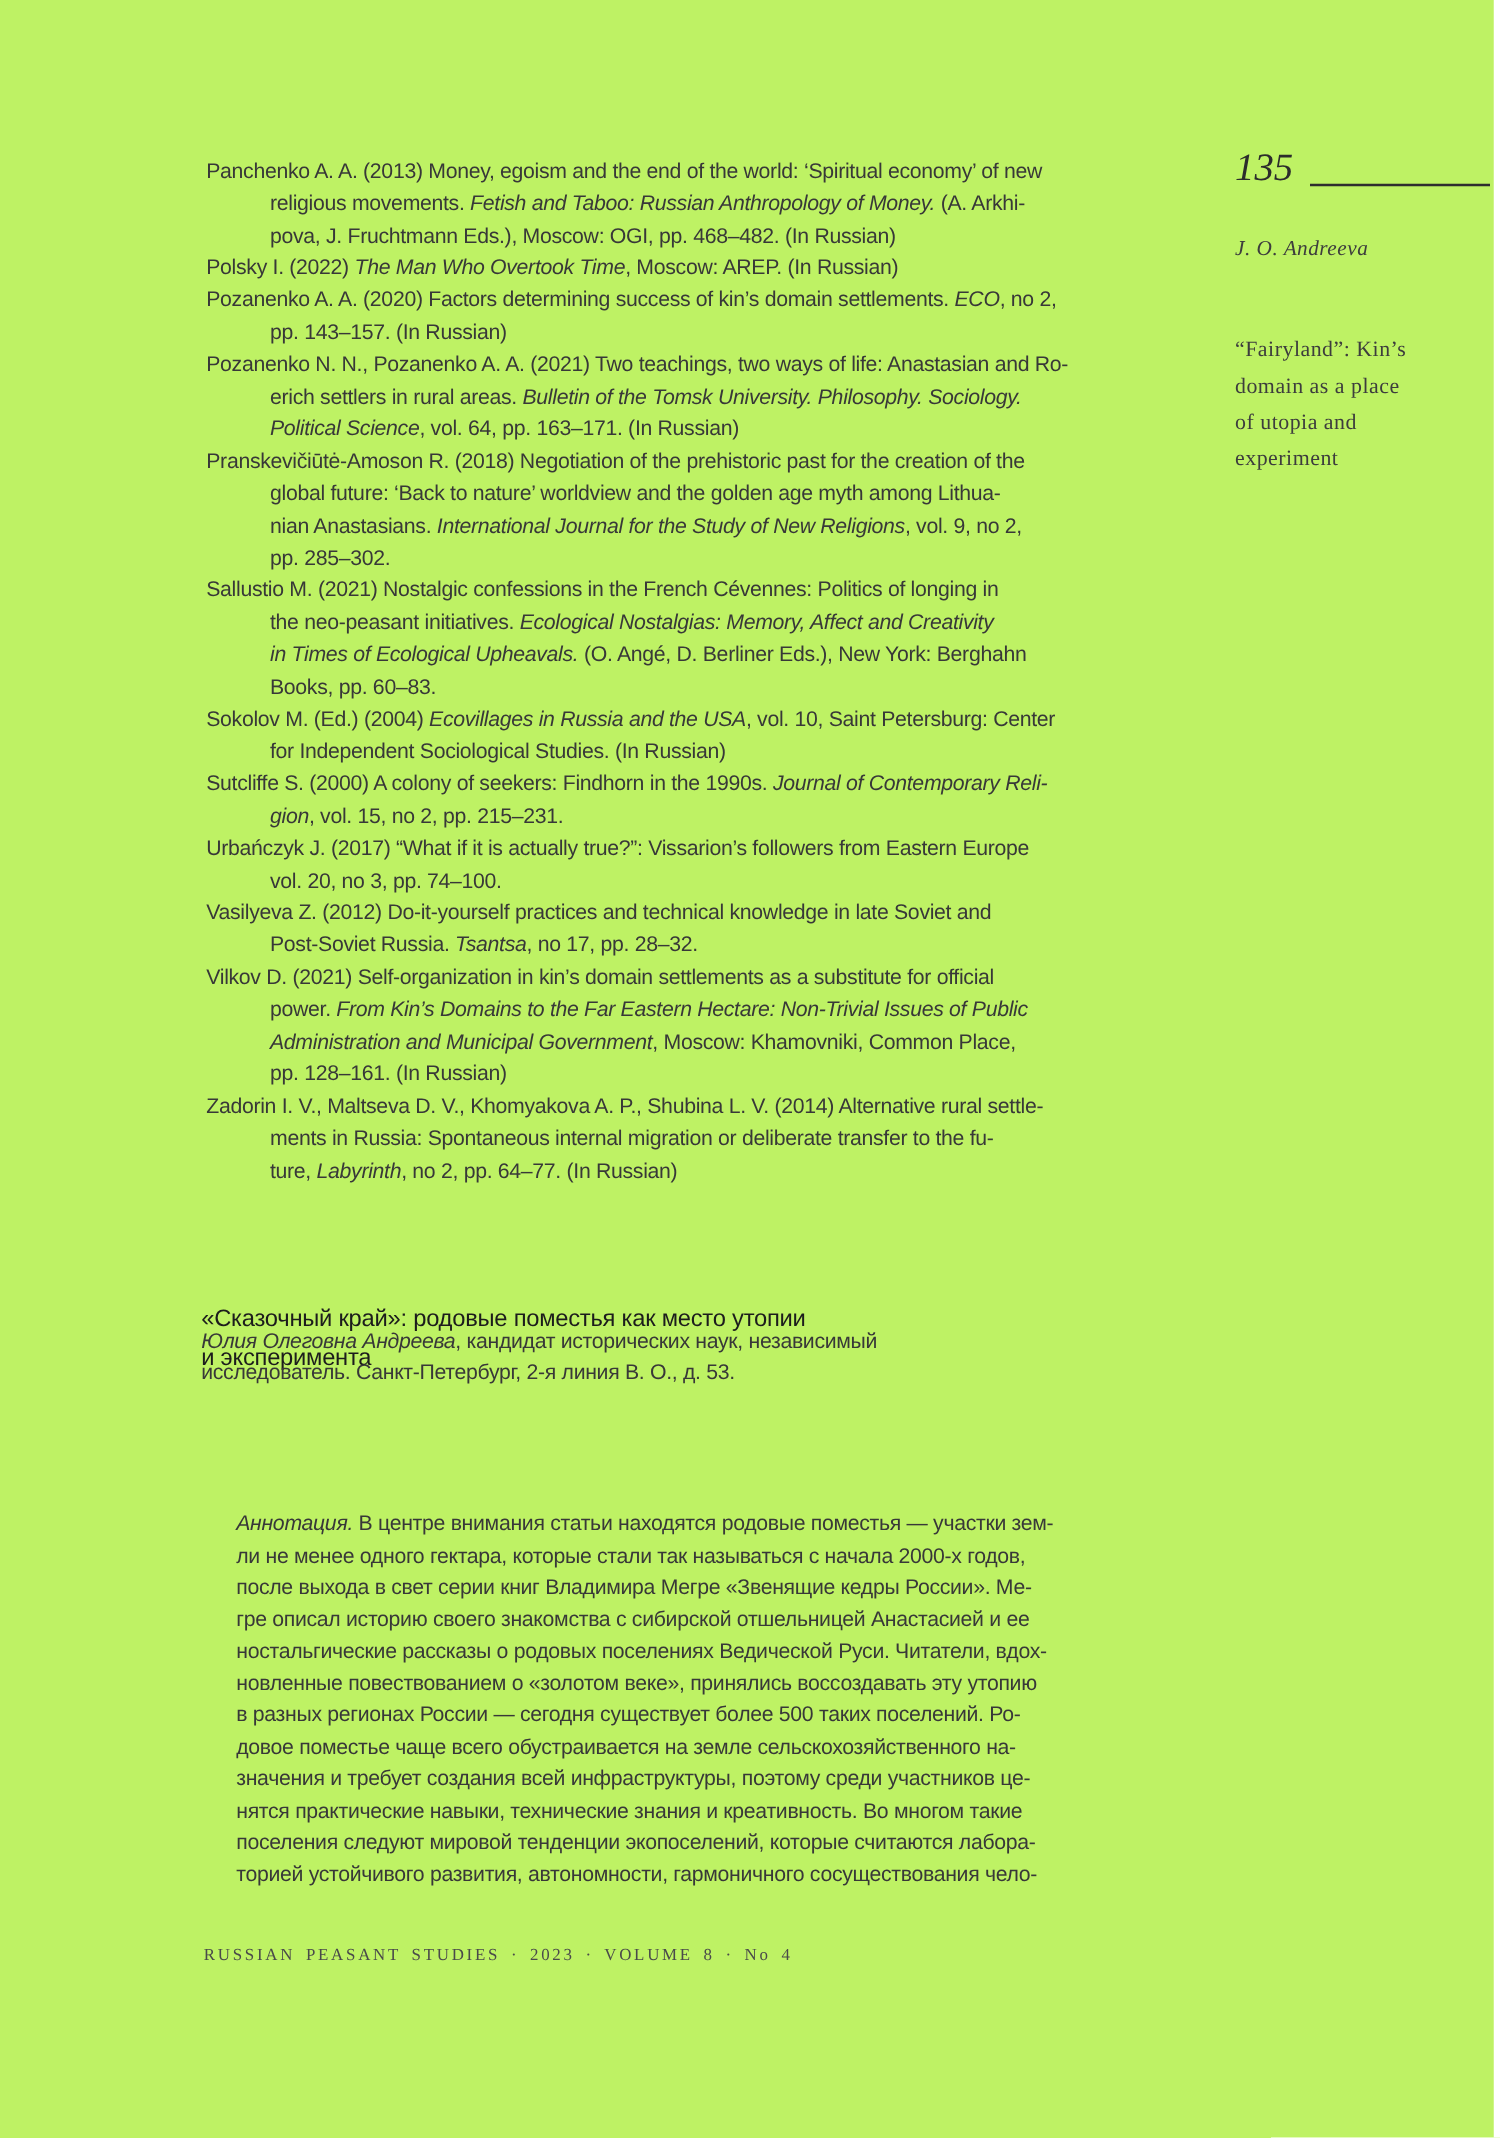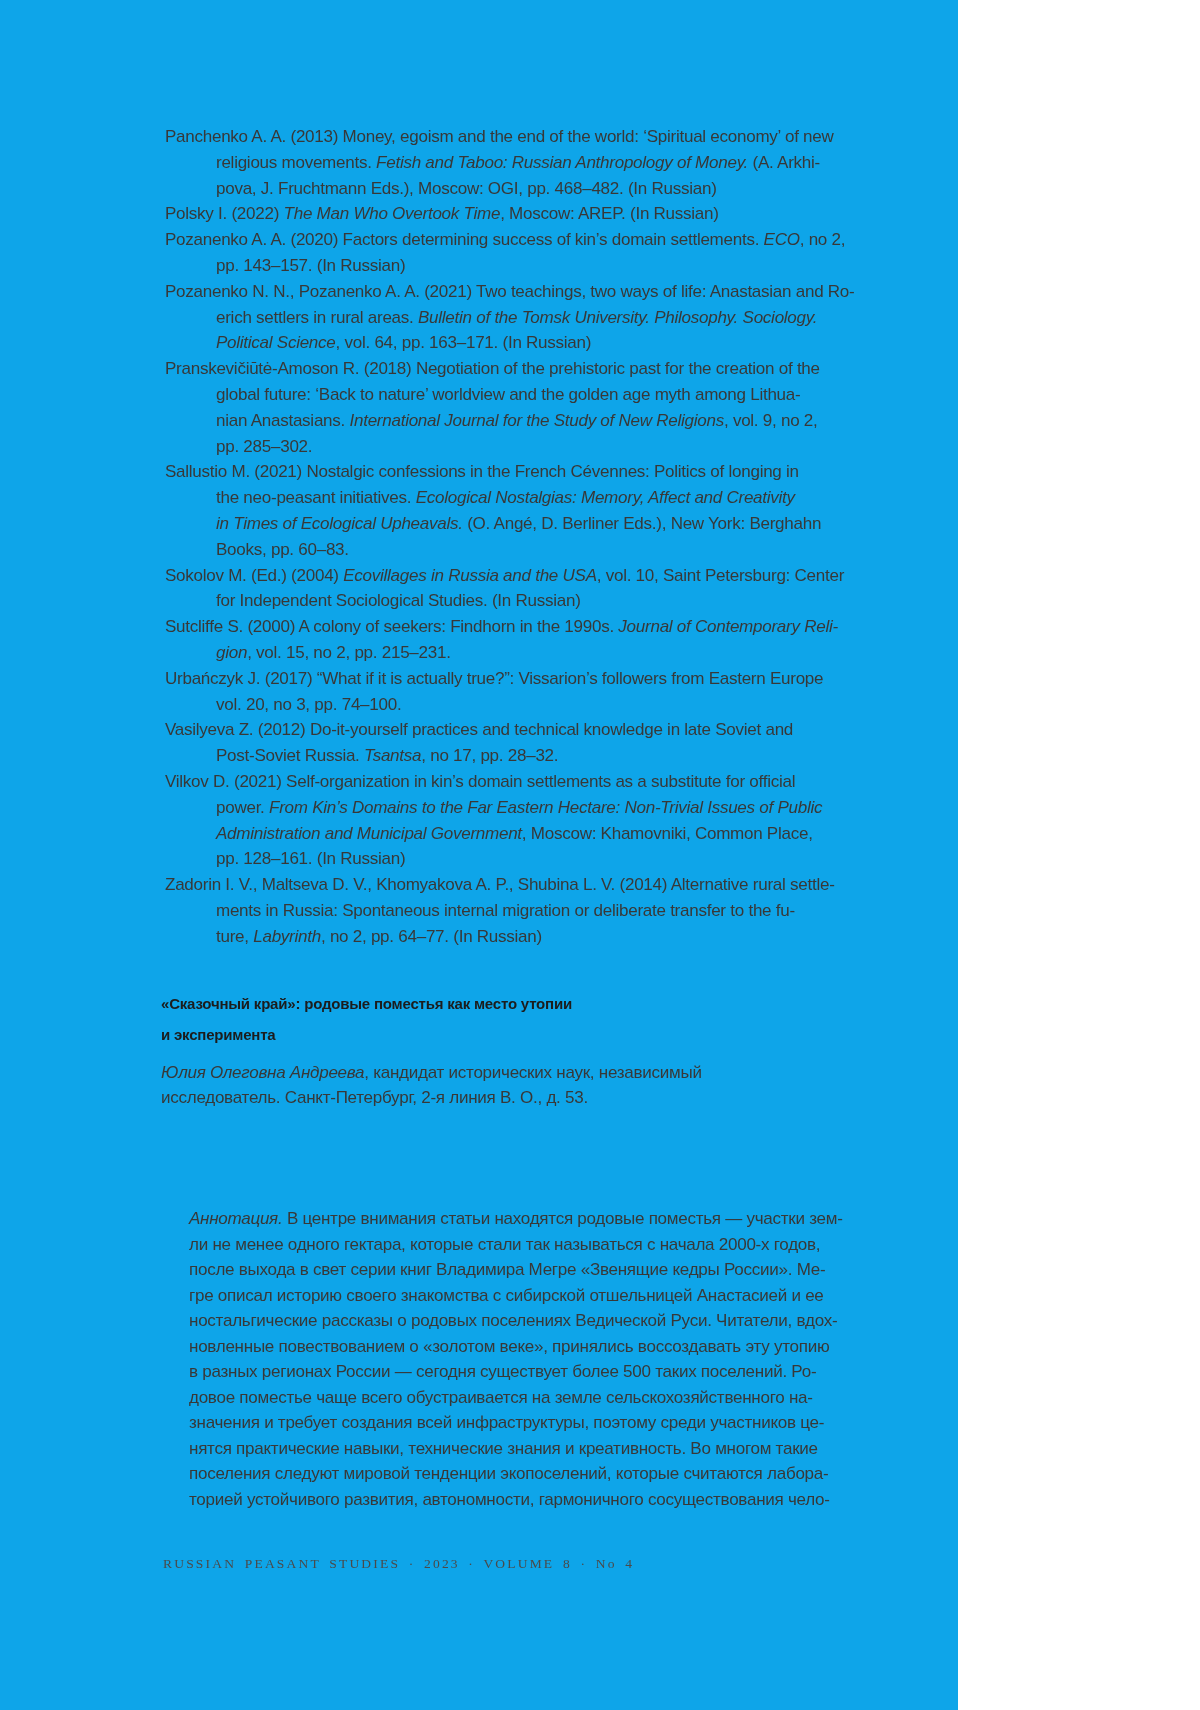--- a/index.html
+++ b/index.html
@@ -1,27 +1,27 @@
 <!DOCTYPE html>
 <html><head>
 <meta charset="utf-8">
 <style>
   html,body{margin:0;padding:0;background:#ffffff;}
   .page{
-    position:relative;width:958px;height:1710px;background:#0ea5e9;
+    position:relative;width:1195px;height:1710px;background:#bef264;
     font-family:"Liberation Sans",sans-serif;color:#383838;overflow:hidden;
   }
   
   .refs{position:absolute;left:165px;top:124px;width:790px;}
   .ref-line{white-space:nowrap;font-size:17px;line-height:25.8px;letter-spacing:-0.25px;}
   .ref-line.cont{padding-left:51px;}
   em{font-style:italic;}
   
-  .heading{position:absolute;left:161px;top:988px;width:800px;
-    font-weight:bold;font-size:15px;line-height:31px;color:#1c1c1c;letter-spacing:-0.2px;}
+  .heading{position:absolute;left:161px;top:1040px;width:800px;
+    font-weight:normal;font-size:19px;line-height:31px;color:#1c1c1c;letter-spacing:-0.2px;}
   .heading div{white-space:nowrap;}
   .author-block{position:absolute;left:161px;top:1060px;width:800px;
     font-size:17px;line-height:25.4px;letter-spacing:-0.25px;}
   .author-block div{white-space:nowrap;}
   .abstract{position:absolute;left:161px;top:1206px;width:800px;
     font-size:17px;line-height:25.5px;letter-spacing:-0.25px;margin-left:28px;}
   .abstract div{white-space:nowrap;}
   
   .footer{position:absolute;left:163px;top:1556px;
     font-family:"Liberation Serif",serif;font-size:13.5px;letter-spacing:2.2px;

